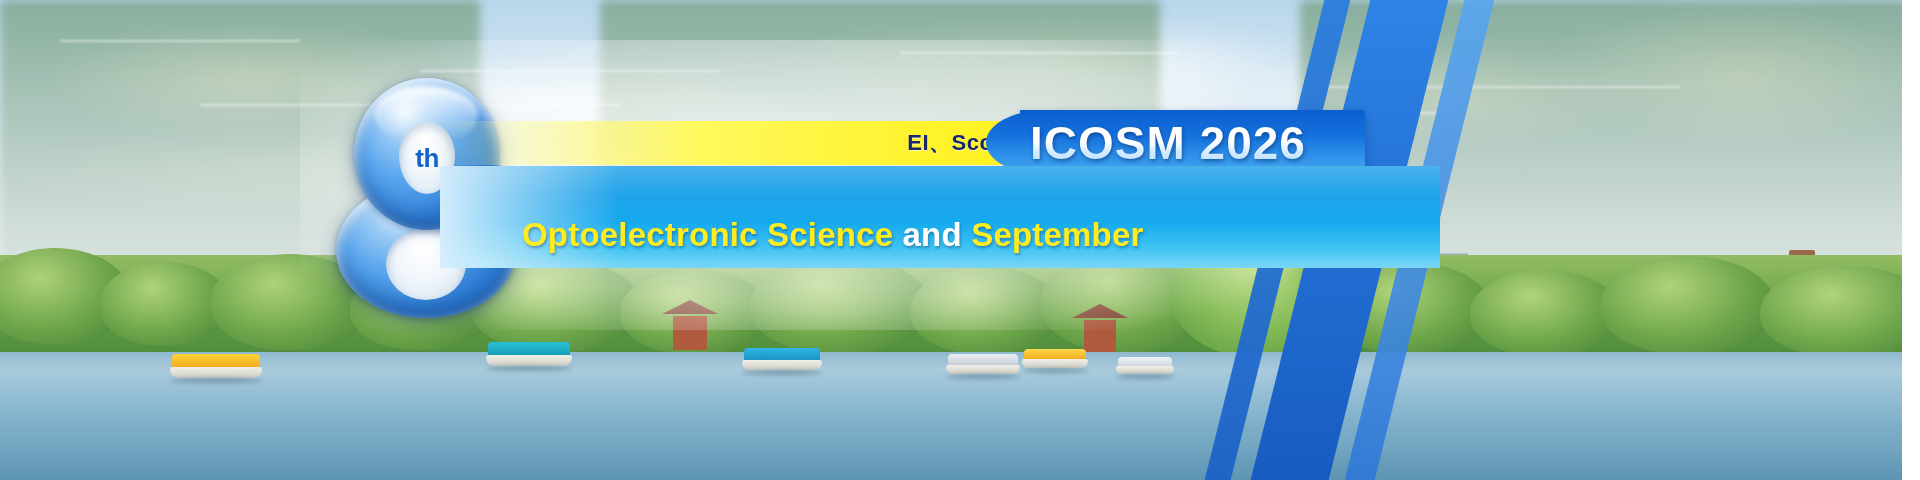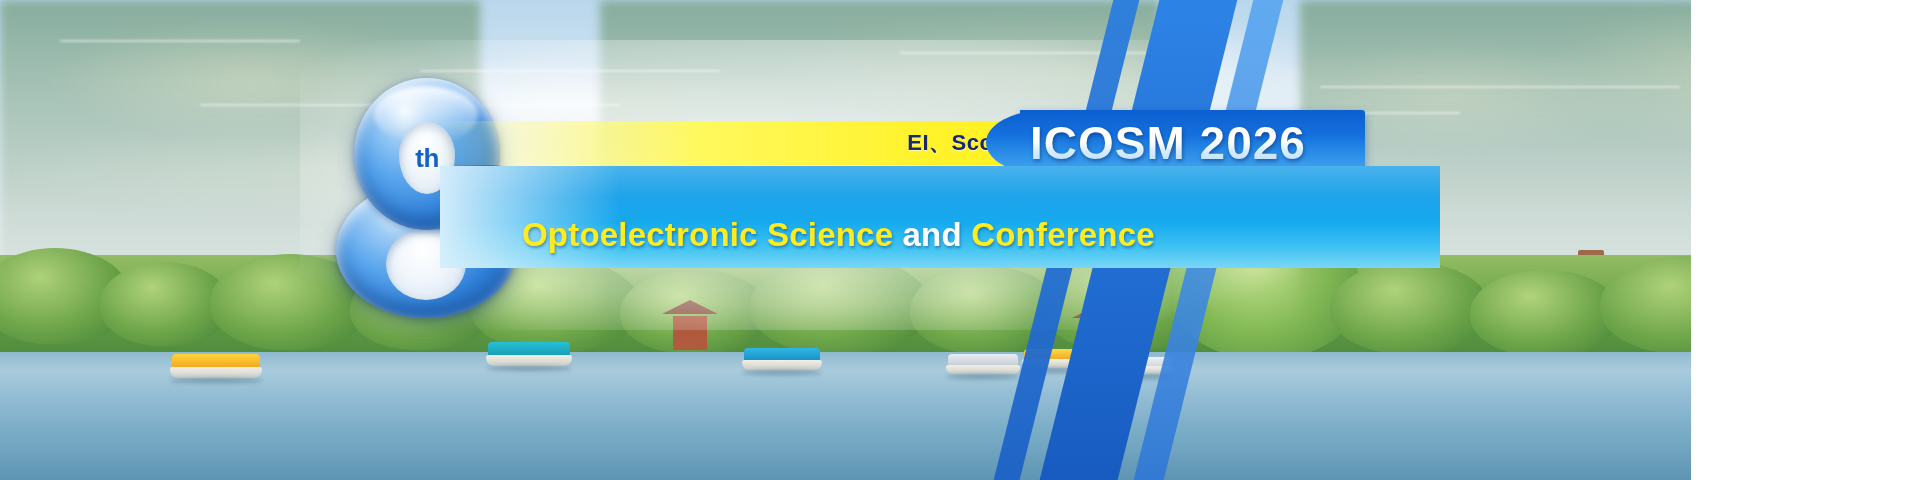--- a/index.html
+++ b/index.html
@@ -1,20 +1,20 @@
 <!DOCTYPE html>
 <html><head>
 <meta charset="utf-8">
 <style>
   html,body{margin:0;padding:0;background:#fff;}
   body{font-family:"Liberation Sans","DejaVu Sans",sans-serif;}
 
   #banner{
     position:relative;
-    width:1691px;height:480px;
+    width:1902px;height:480px;
     overflow:hidden;
     background:#fdba74;
   }
 
   
   .photo{position:absolute;inset:0;overflow:hidden;}
 
   .sky{
     position:absolute;left:0;top:0;width:100%;height:330px;
     background:linear-gradient(180deg,#b9d7ec 0%,#cfe3f1 22%,#dce9f2 45%,#e7eef3 66%,#eaf0f2 100%);
@@ -371,19 +371,19 @@
     <div class="yellow-strip">
       <div class="lab">EI、Scopus</div>
     </div>
 
     <div class="badge">
       <div class="txt">ICOSM 2026</div>
     </div>
 
     <div class="cyan-band">
       <div class="line2">
-        <span class="hl">Optoelectronic Science</span><span class="wh"> and </span><span class="hl">Conference</span>
+        <span class="hl">Optoelectronic Science</span><span class="wh"> and </span><span class="hl">September</span>
       </div>
     </div>
 
 
   </div>
 </div>
 
 </body></html>

